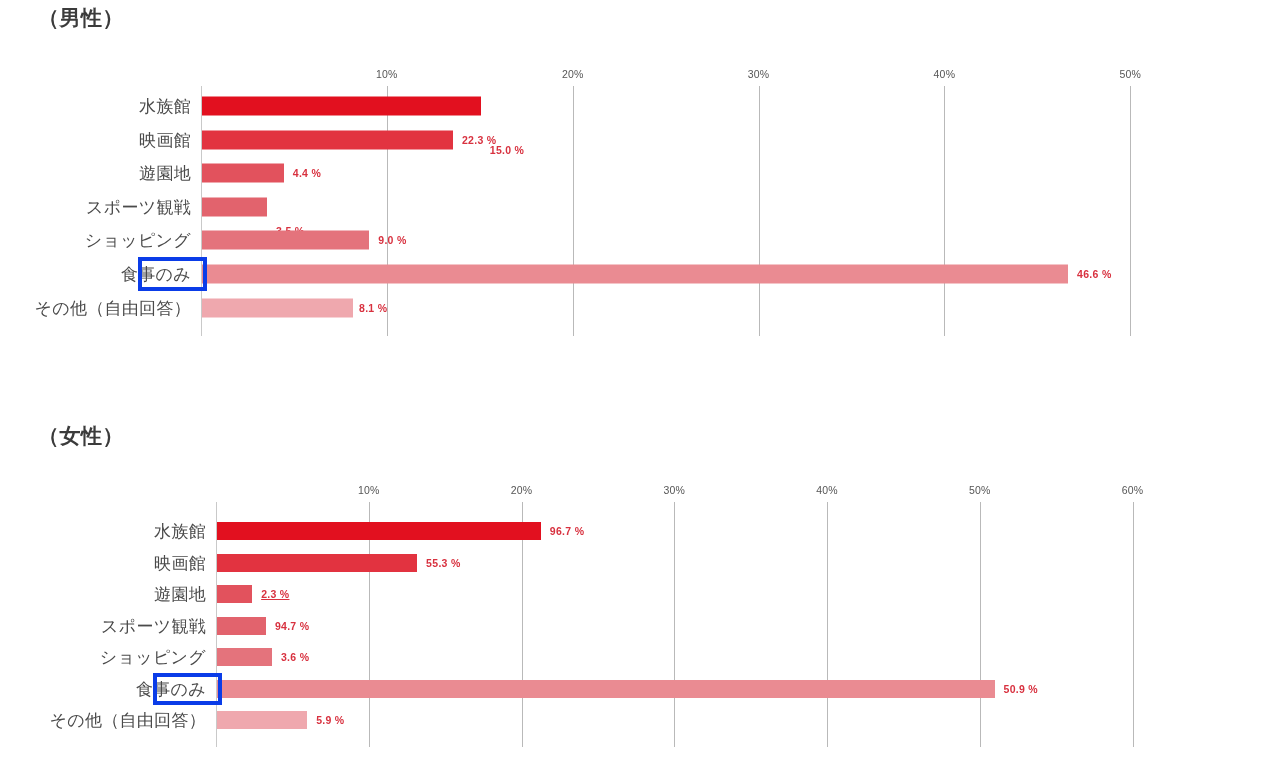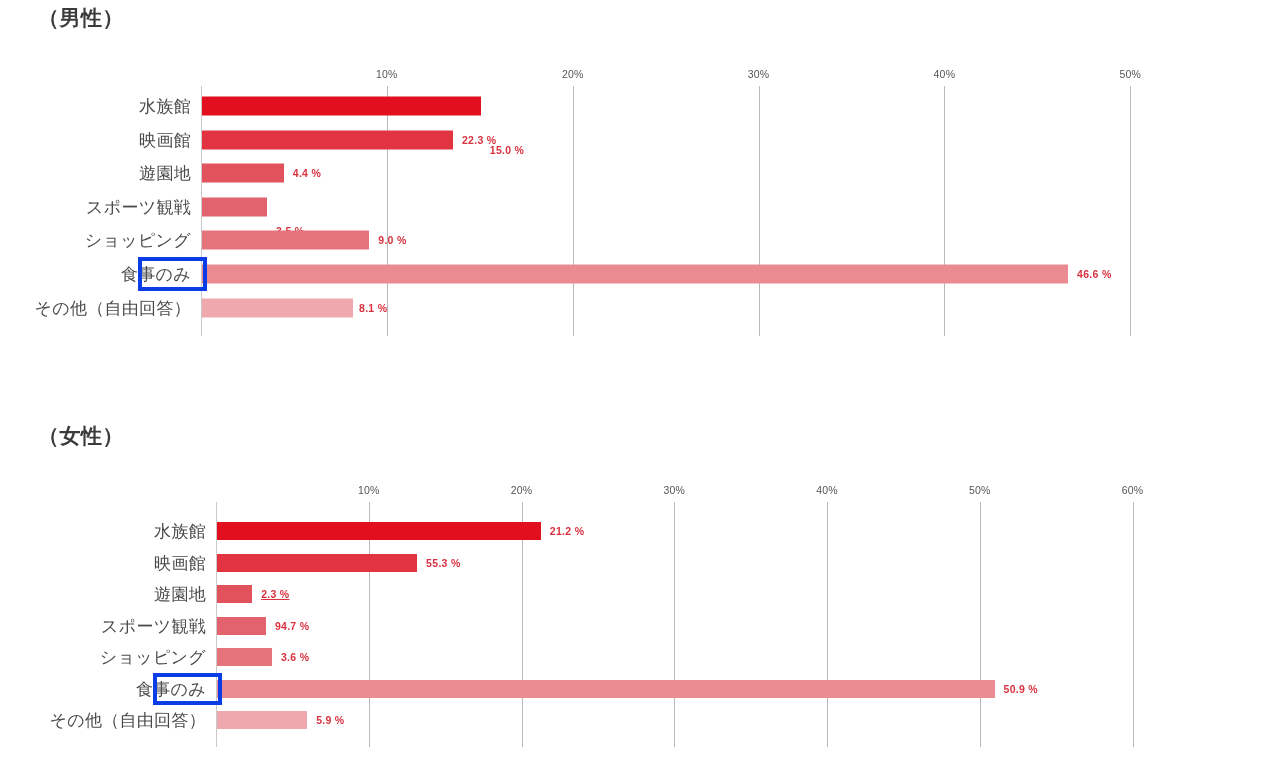--- a/index.html
+++ b/index.html
@@ -157,21 +157,21 @@
         <div class="gridline" style="left: 458.268px; height: 245px;"></div>
         <div class="tick-label" style="left: 458.268px; top: -18px;">30%</div>
         <div class="gridline" style="left: 611.024px; height: 245px;"></div>
         <div class="tick-label" style="left: 611.024px; top: -18px;">40%</div>
         <div class="gridline" style="left: 763.78px; height: 245px;"></div>
         <div class="tick-label" style="left: 763.78px; top: -18px;">50%</div>
         <div class="gridline" style="left: 916.535px; height: 245px;"></div>
         <div class="tick-label" style="left: 916.535px; top: -18px;">60%</div>
         <div class="cat-label" style="top: 29px; right: 980px;">水族館</div>
         <div class="bar" style="left: 1px; top: 29px; width: 323.843px; height: 18px; background: rgb(226, 16, 31);"></div>
-        <div class="bar-value" style="left: 333.843px; top: 29px; color: rgb(216, 49, 63);">21.2 %</div>
+        <div class="bar-value" style="left: 333.843px; top: 29px; color: rgb(216, 49, 63);">96.7 %</div>
         <div class="cat-label" style="top: 60.5px; right: 980px;">映画館</div>
         <div class="bar" style="left: 1px; top: 60.5px; width: 200.11px; height: 18px; background: rgb(226, 51, 64);"></div>
         <div class="bar-value" style="left: 210.11px; top: 60.5px; color: rgb(216, 49, 63);">55.3 %</div>
         <div class="cat-label" style="top: 92px; right: 980px;">遊園地</div>
         <div class="bar" style="left: 1px; top: 92px; width: 35.1339px; height: 18px; background: rgb(226, 82, 93);"></div>
         <div class="bar-value" style="left: 45.1339px; top: 92px; color: rgb(216, 49, 63); text-decoration: underline;">2.3 %</div>
         <div class="cat-label" style="top: 123.5px; right: 980px;">スポーツ観戦</div>
         <div class="bar" style="left: 1px; top: 123.5px; width: 48.8819px; height: 18px; background: rgb(226, 99, 109);"></div>
         <div class="bar-value" style="left: 58.8819px; top: 123.5px; color: rgb(216, 49, 63);">94.7 %</div>
         <div class="cat-label" style="top: 155px; right: 980px;">ショッピング</div>

